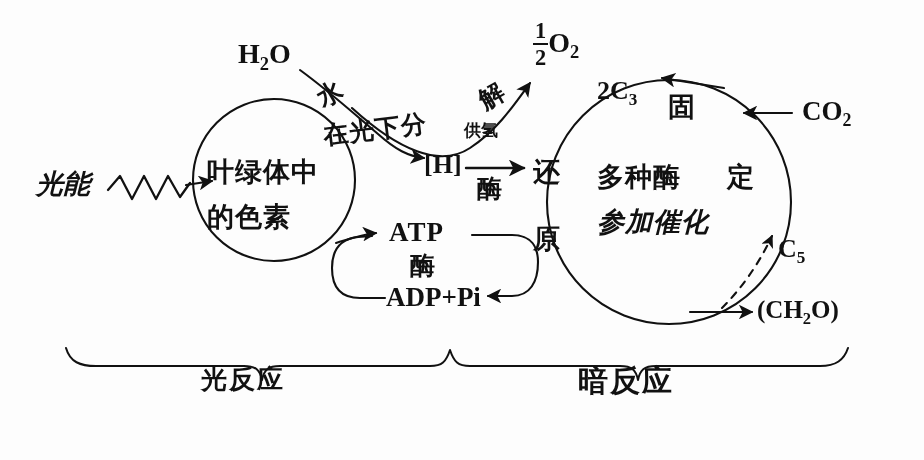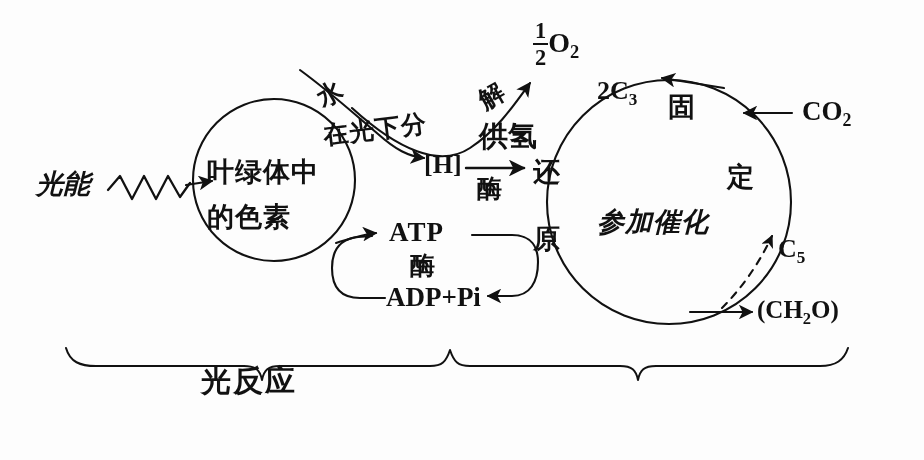--- a/index.html
+++ b/index.html
@@ -123,35 +123,38 @@
                C 836 366 844 360 848 348" stroke-width="2.0"></path>
 
     </g>
   </svg>
 
   <div class="lbl cjk" style="left:36px; top:170px; font-size:27px;font-style:italic;">光能</div>
 
   <div class="lbl cjk" style="left:207px; top:158px; font-size:27px; letter-spacing:1px;">叶绿体中</div>
   <div class="lbl cjk" style="left:207px; top:203px; font-size:27px; letter-spacing:1px;">的色素</div>
 
+  <div class="lbl sci" style="left:238px; top:40px; font-size:28px;">
+    <span>H</span><span class="sub">2</span><span>O</span>
+  </div>
 
   <div class="lbl cjk rot-3" style="left:325px; top:86px; font-size:25px;">水</div>
   <div class="lbl cjk rot-2" style="left:325px; top:123px; font-size:25px; letter-spacing:1px;">在光下分</div>
   <div class="lbl cjk rot-3" style="left:487px; top:88px; font-size:25px;">解</div>
 
   <div class="lbl sci" style="left:533px; top:20px; font-size:28px;">
     <span class="frac">
       <span class="num">1</span>
       <span class="den">2</span>
     </span><span>O</span><span class="sub">2</span>
   </div>
 
   <div class="lbl sci" style="left:424px; top:152px; font-size:26px;">[H]</div>
 
-  <div class="lbl cjk" style="left:479px; top:122px; font-size:29px;">供氢</div>
+  <div class="lbl cjk" style="left:464px; top:122px; font-size:17px;">供氢</div>
 
   <div class="lbl cjk" style="left:477px; top:176px; font-size:25px;">酶</div>
 
   <div class="lbl sci" style="left:389px; top:219px; font-size:27px; letter-spacing:1px;">ATP</div>
 
   <div class="lbl cjk" style="left:410px; top:253px; font-size:25px;">酶</div>
 
   <div class="lbl sci" style="left:386px; top:284px; font-size:27px; letter-spacing:0px;">ADP+Pi</div>
 
   <div class="lbl cjk" style="left:533px; top:158px; font-size:27px;">还</div>
@@ -165,22 +168,24 @@
   <div class="lbl cjk" style="left:727px; top:163px; font-size:27px;">定</div>
 
   <div class="lbl sci" style="left:802px; top:98px; font-size:27px;">
     <span>CO</span><span class="sub">2</span>
   </div>
 
   <div class="lbl sci" style="left:778px; top:200px; font-size:26px;margin-top:36px;">
     <span>C</span><span class="sub">5</span>
   </div>
 
+  <div class="lbl cjk" style="left:597px; top:163px; font-size:27px; letter-spacing:1px;">多种酶</div>
   <div class="lbl cjk" style="left:597px; top:208px; font-size:27px; letter-spacing:1px;font-style:italic;">参加催化</div>
 
   <div class="lbl sci" style="left:757px; top:297px; font-size:25px;">
     <span>(CH</span><span class="sub">2</span><span>O)</span>
   </div>
 
-  <div class="lbl cjk" style="left:201px; top:366px; font-size:30px; letter-spacing:2px;">光反应</div>
+  <div class="lbl cjk" style="left:201px; top:366px; font-size:26px; letter-spacing:2px;">光反应</div>
 
+  <div class="lbl cjk" style="left:578px; top:366px; font-size:30px; letter-spacing:2px;">暗反应</div>
 
 </div>
 
 </body></html>

